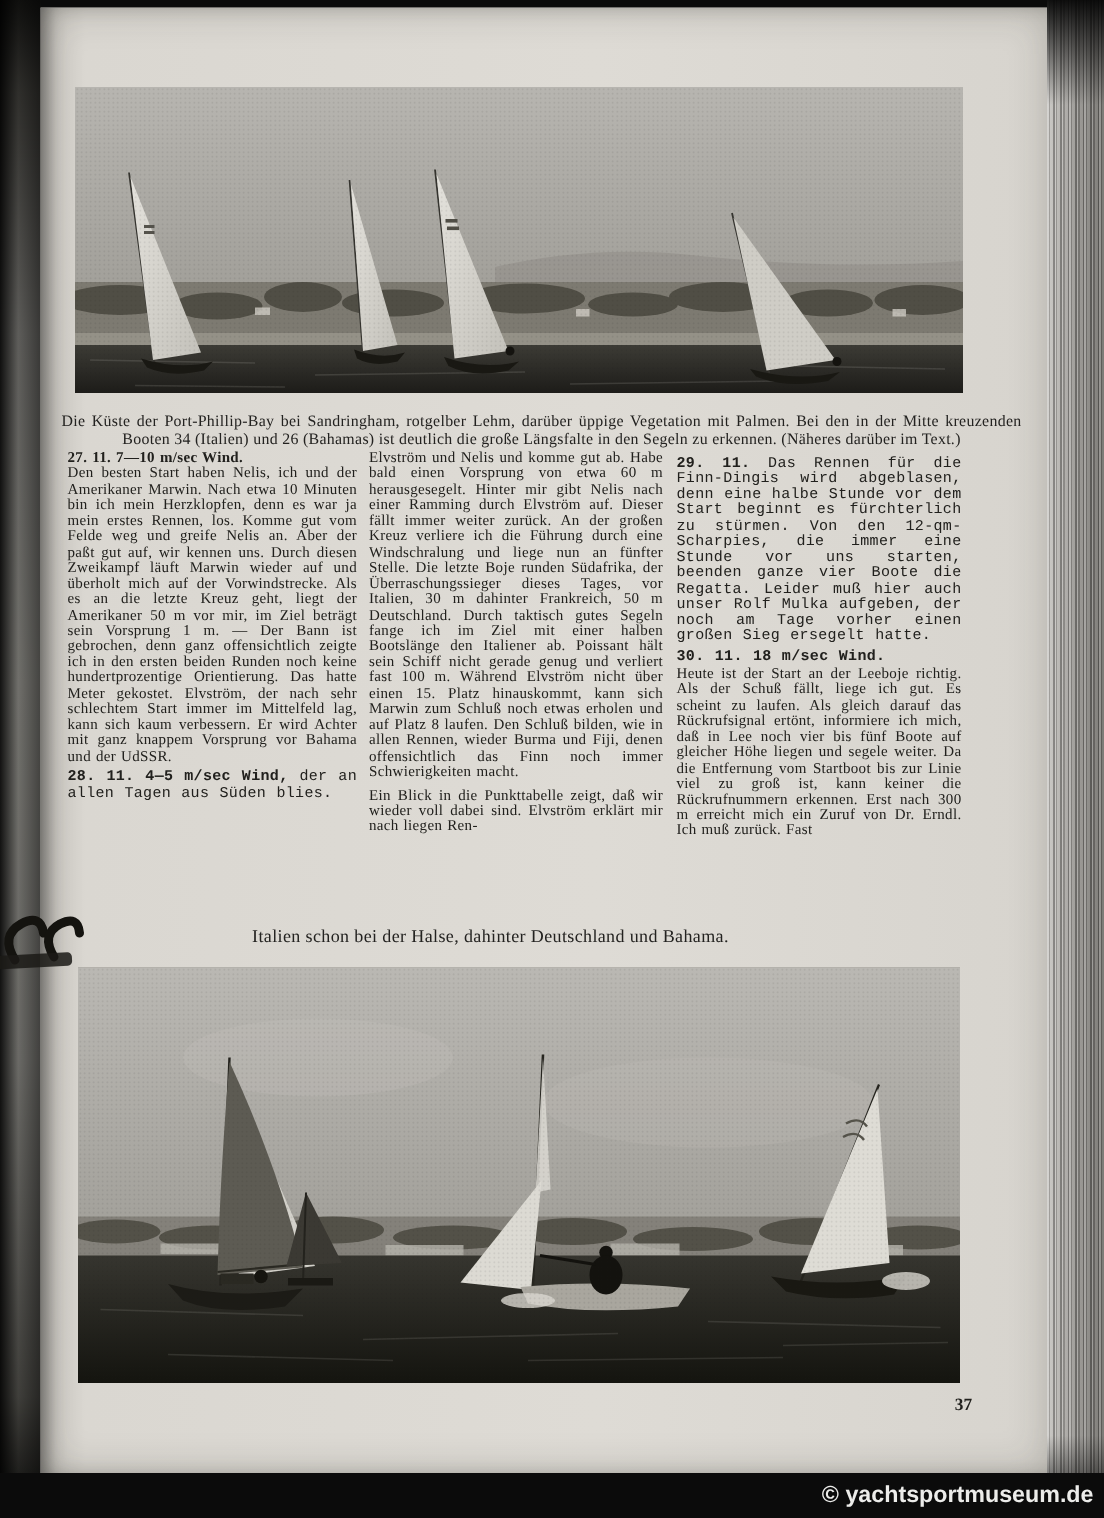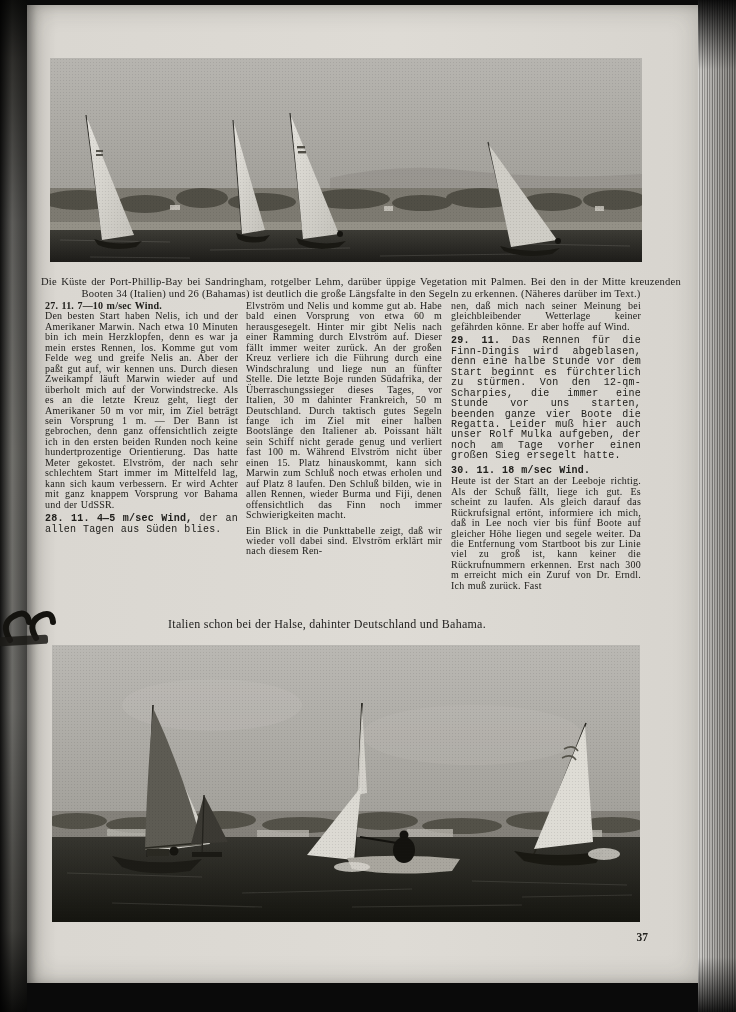--- a/index.html
+++ b/index.html
@@ -140,25 +140,24 @@
     <div class="caption-top">Die Küste der Port-Phillip-Bay bei Sandringham, rotgelber Lehm, darüber üppige Vegetation mit Palmen. Bei den in der Mitte kreuzenden Booten 34 (Italien) und 26 (Bahamas) ist deutlich die große Längsfalte in den Segeln zu erkennen. (Näheres darüber im Text.)</div>
 
     <div class="col" id="col1">
       <p class="hdr">27. 11.  7—10 m/sec Wind.</p>
       <p>Den besten Start haben Nelis, ich und der Amerikaner Marwin. Nach etwa 10 Minuten bin ich mein Herzklopfen, denn es war ja mein erstes Rennen, los. Komme gut vom Felde weg und greife Nelis an. Aber der paßt gut auf, wir kennen uns. Durch diesen Zweikampf läuft Marwin wieder auf und überholt mich auf der Vorwindstrecke. Als es an die letzte Kreuz geht, liegt der Amerikaner 50 m vor mir, im Ziel beträgt sein Vorsprung 1 m. — Der Bann ist gebrochen, denn ganz offensichtlich zeigte ich in den ersten beiden Runden noch keine hundertprozentige Orientierung. Das hatte Meter gekostet. Elvström, der nach sehr schlechtem Start immer im Mittelfeld lag, kann sich kaum verbessern. Er wird Achter mit ganz knappem Vorsprung vor Bahama und der UdSSR.</p>
       <p class="mt"><b>28. 11.  4—5 m/sec Wind,</b><span> der an allen Tagen aus Süden blies.</span></p>
     </div>
 
     <div class="col" id="col2">
       <p>Elvström und Nelis und komme gut ab. Habe bald einen Vorsprung von etwa 60 m herausgesegelt. Hinter mir gibt Nelis nach einer Ramming durch Elvström auf. Dieser fällt immer weiter zurück. An der großen Kreuz verliere ich die Führung durch eine Windschralung und liege nun an fünfter Stelle. Die letzte Boje runden Südafrika, der Überraschungssieger dieses Tages, vor Italien, 30 m dahinter Frankreich, 50 m Deutschland. Durch taktisch gutes Segeln fange ich im Ziel mit einer halben Bootslänge den Italiener ab. Poissant hält sein Schiff nicht gerade genug und verliert fast 100 m. Während Elvström nicht über einen 15. Platz hinauskommt, kann sich Marwin zum Schluß noch etwas erholen und auf Platz 8 laufen. Den Schluß bilden, wie in allen Rennen, wieder Burma und Fiji, denen offensichtlich das Finn noch immer Schwierigkeiten macht.</p>
-      <p class="mt2">Ein Blick in die Punkttabelle zeigt, daß wir wieder voll dabei sind. Elvström erklärt mir nach diesem Ren-</p>
+      <p class="mt2">Ein Blick in die Punkttabelle zeigt, daß wir wieder voll dabei sind. Elvström erklärt mir nach liegen Ren-</p>
     </div>
 
     <div class="col" id="col3">
-      <p>nen, daß mich nach seiner Meinung bei gleichbleibender Wetterlage keiner gefährden könne. Er aber hoffe auf Wind.</p>
       <p class="mt"><b>29. 11.</b><span> Das Rennen für die Finn-Dingis wird abgeblasen, denn eine halbe Stunde vor dem Start beginnt es fürchterlich zu stürmen. Von den 12-qm-Scharpies, die immer eine Stunde vor uns starten, beenden ganze vier Boote die Regatta. Leider muß hier auch unser Rolf Mulka aufgeben, der noch am Tage vorher einen großen Sieg ersegelt hatte.</span></p>
       <p class="hdr mt">30. 11.  18 m/sec Wind.</p>
       <p>Heute ist der Start an der Leeboje richtig. Als der Schuß fällt, liege ich gut. Es scheint zu laufen. Als gleich darauf das Rückrufsignal ertönt, informiere ich mich, daß in Lee noch vier bis fünf Boote auf gleicher Höhe liegen und segele weiter. Da die Entfernung vom Startboot bis zur Linie viel zu groß ist, kann keiner die Rückrufnummern erkennen. Erst nach 300 m erreicht mich ein Zuruf von Dr. Erndl. Ich muß zurück. Fast</p>
     </div>
 
     <div class="caption-mid">Italien schon bei der Halse, dahinter Deutschland und Bahama.</div>
 
     <div class="photo" id="photo-bottom">
       <svg width="588" height="277" viewBox="0 0 588 277" xmlns="http://www.w3.org/2000/svg">
         <defs>
@@ -244,14 +243,17 @@
   </div>
 
   <svg class="clips" width="60" height="64" viewBox="0 0 60 64">
     <path d="M12,42 q-10,-16 4,-24 q13,-7 15,6" stroke="#14130f" stroke-width="6" fill="none" stroke-linecap="round"></path>
     <path d="M38,40 q-9,-15 4,-22 q12,-6 13,6" stroke="#14130f" stroke-width="6" fill="none" stroke-linecap="round"></path>
     <rect x="0" y="38" width="50" height="9" rx="3" fill="#1b1a16" opacity="0.85" transform="rotate(-3 25 42)"></rect>
   </svg>
 
   <div class="fore-edge"></div>
 
+  <div class="bottom-bar">
+    <span class="watermark">© yachtsportmuseum.de</span>
+  </div>
 
 </div>
 
 </body></html>

